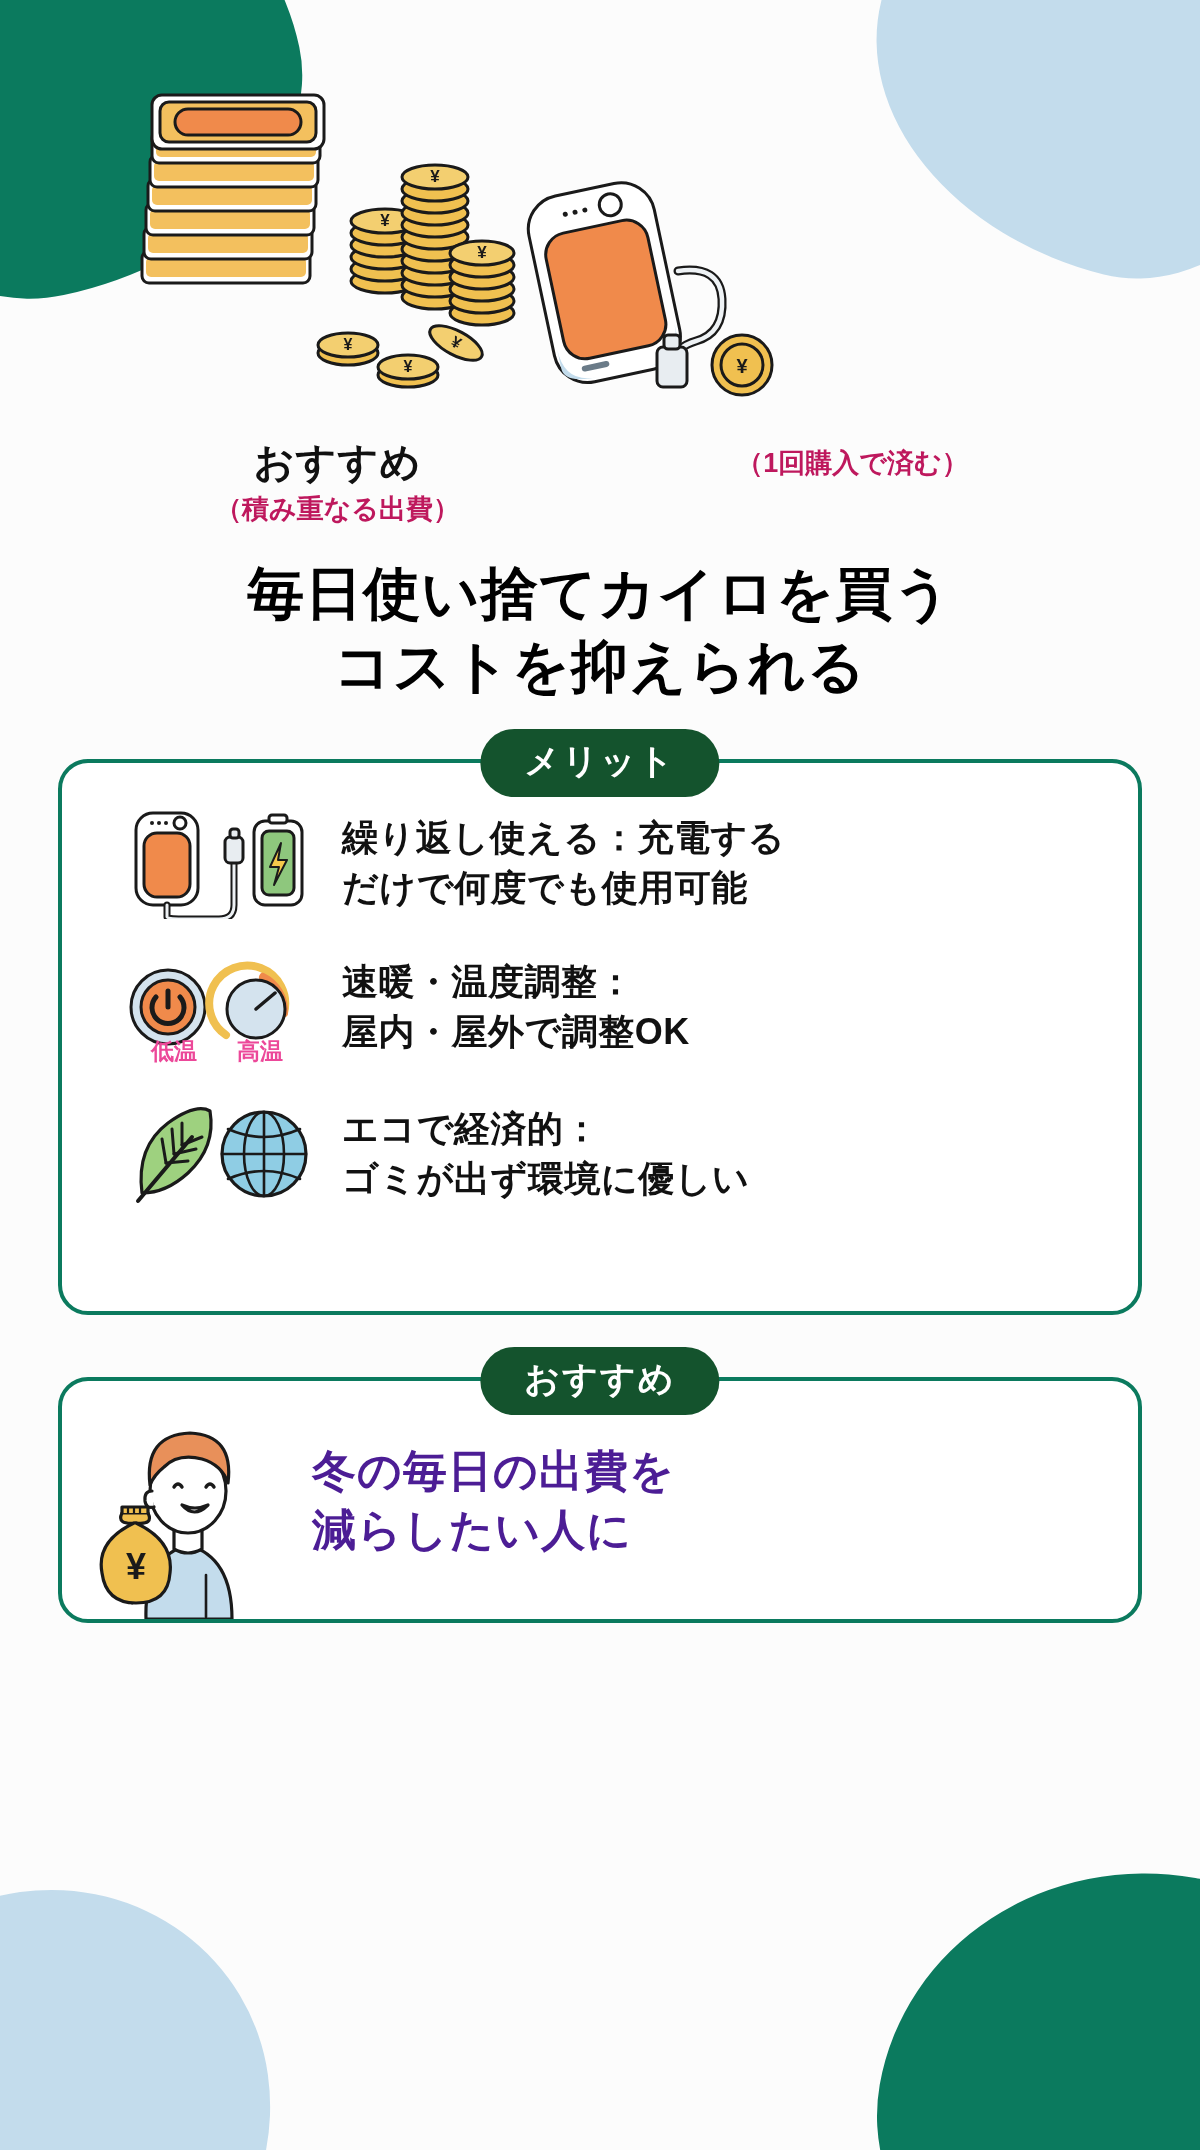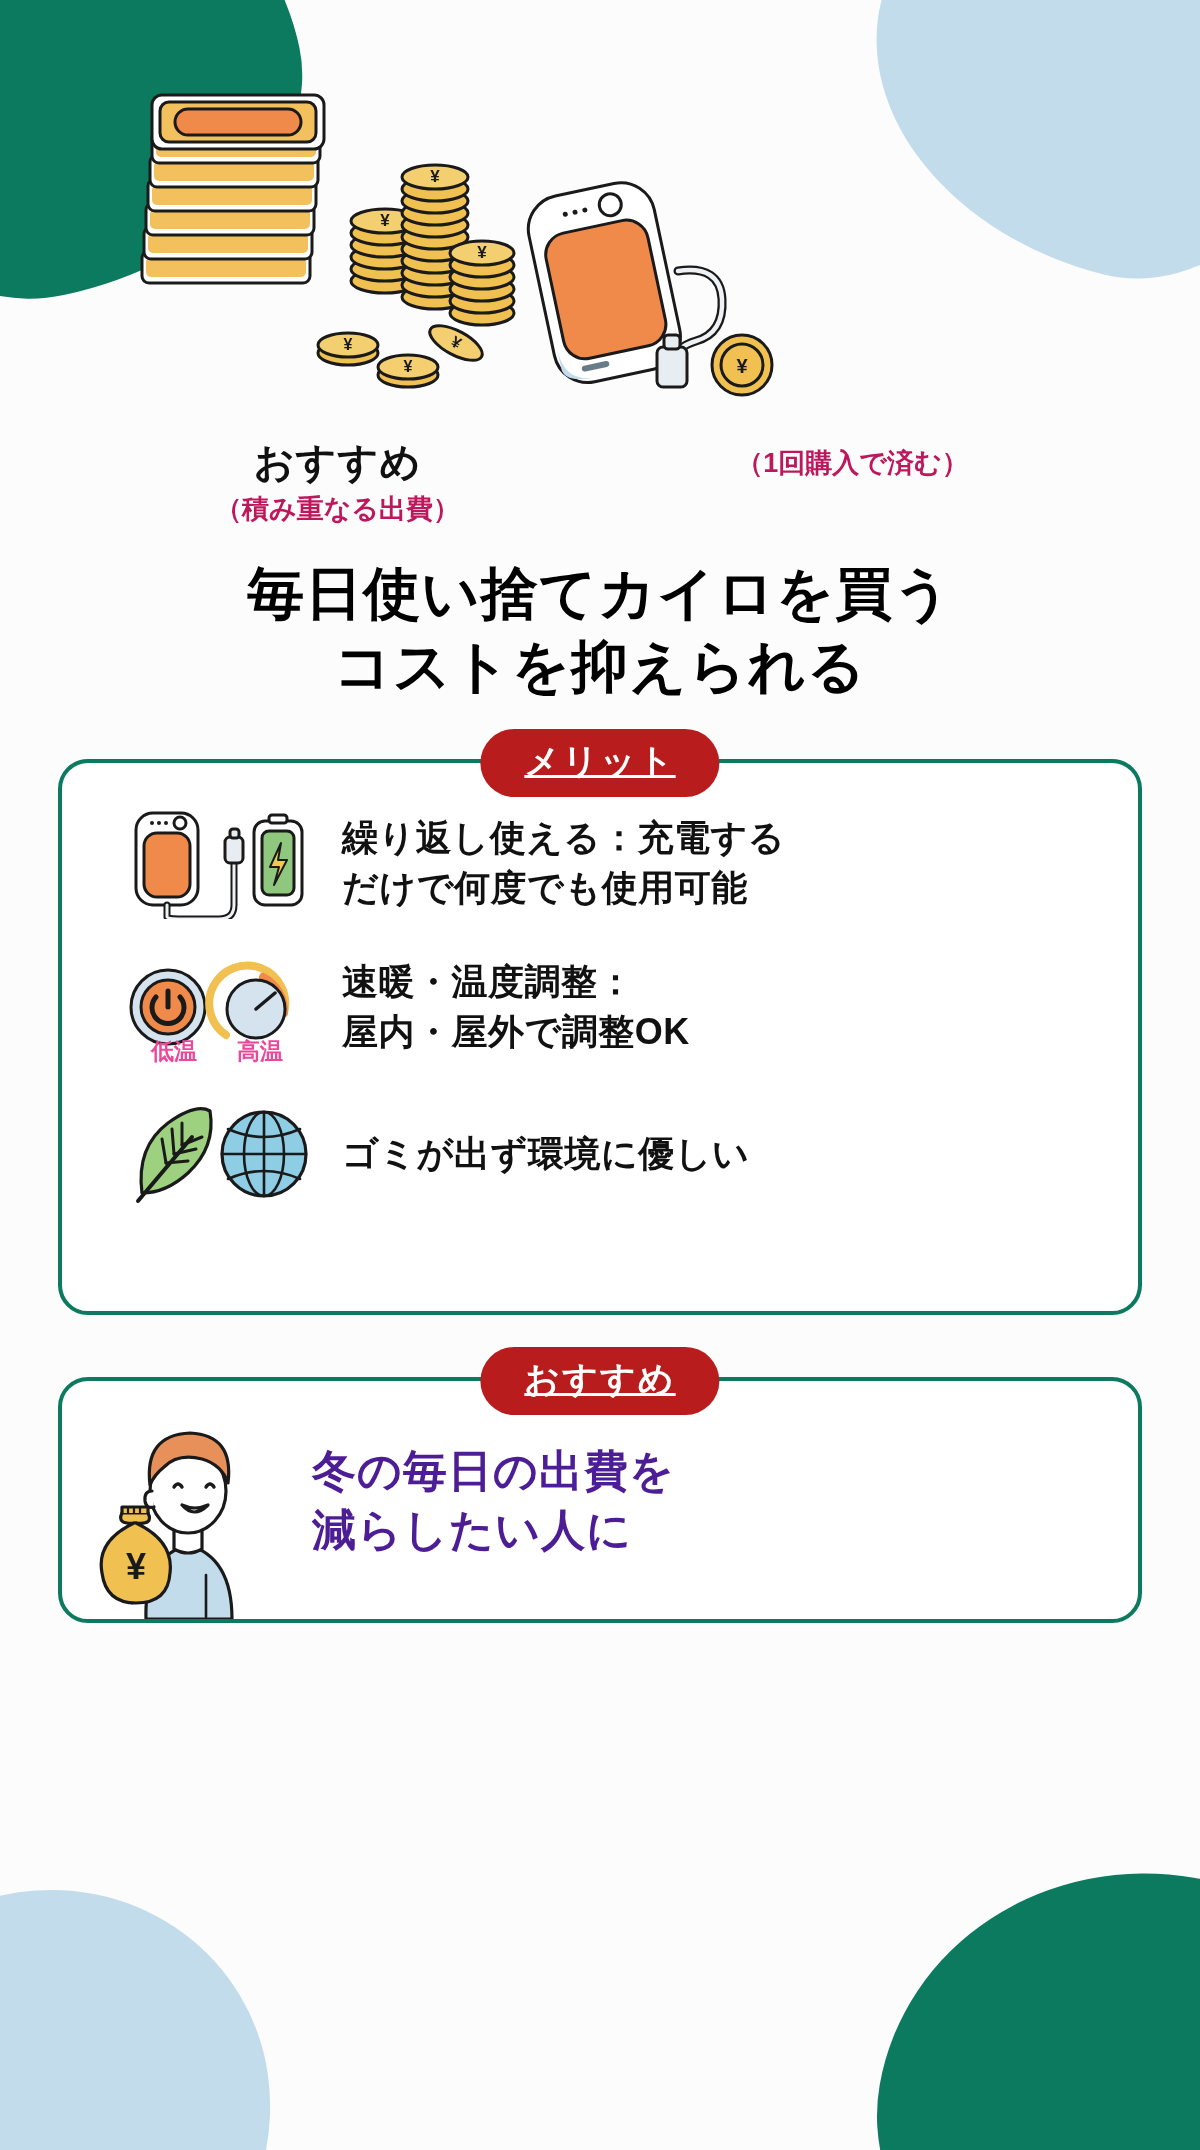--- a/index.html
+++ b/index.html
@@ -57,25 +57,24 @@
   .section.merit{margin-top:56px;}
   .section.osusume{margin-top:62px;}
   .card{
     border:4px solid #0B7A5E;border-radius:30px;background:#ffffff;
     position:relative;
   }
   .card.merit{height:548px;padding-left:30px;}
   .card.osusume{height:238px;}
   .badge{
     position:absolute;top:-30px;left:50%;transform:translateX(-50%);
-    background:#b91c1c;color:#ffffff;
+    background:#14532d;color:#ffffff;
     font-size:35px;font-weight:bold;letter-spacing:2px;
     padding:9px 44px 12px;border-radius:34px;z-index:9;
     white-space:nowrap;
-    text-decoration:underline;
   }
 
   
   .rows{padding:38px 0 0 0;}
   .row{display:flex;align-items:center;}
   .row.r1{margin-top:6px;}
   .row.r2{margin-top:34px;}
   .row.r3{margin-top:40px;}
   .row-icon{width:250px;flex:0 0 250px;display:flex;justify-content:center;align-items:center;position:relative;}
   .row-text{font-size:36px;font-weight:bold;color:#111;line-height:1.38;letter-spacing:0.5px;}
@@ -304,20 +303,21 @@
                   <path d="M44 62 L66 60 M52 53 L74 48 M60 44 L80 36" fill="none" stroke-width="3"></path>
                   <circle cx="142" cy="53" r="42" fill="#8FCDE4"></circle>
                   <path d="M142 11 L142 95 M100 53 L184 53" fill="none" stroke-width="2.6"></path>
                   <ellipse cx="142" cy="53" rx="20" ry="42" fill="none" stroke-width="2.6"></ellipse>
                   <path d="M106 28 Q142 44 178 28" fill="none" stroke-width="2.6"></path>
                   <path d="M106 78 Q142 62 178 78" fill="none" stroke-width="2.6"></path>
                 </g>
               </svg>
             </div>
             <div class="row-text">
+              <div>エコで経済的：</div>
               <div>ゴミが出ず環境に優しい</div>
             </div>
           </div>
 
         </div>
       </div>
     </div>
 
     <div class="section osusume">
       <div class="badge">おすすめ</div>

